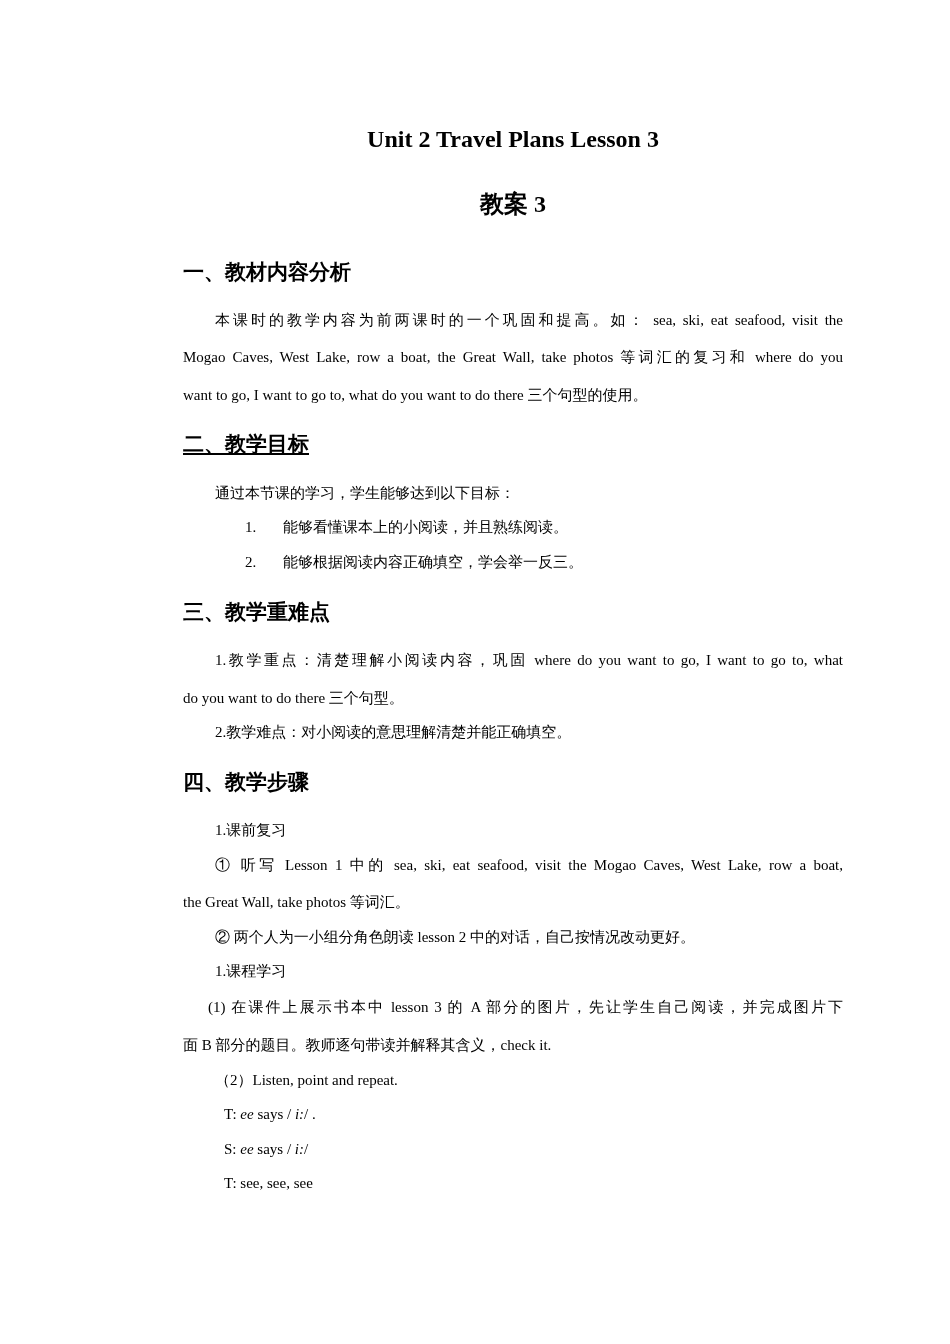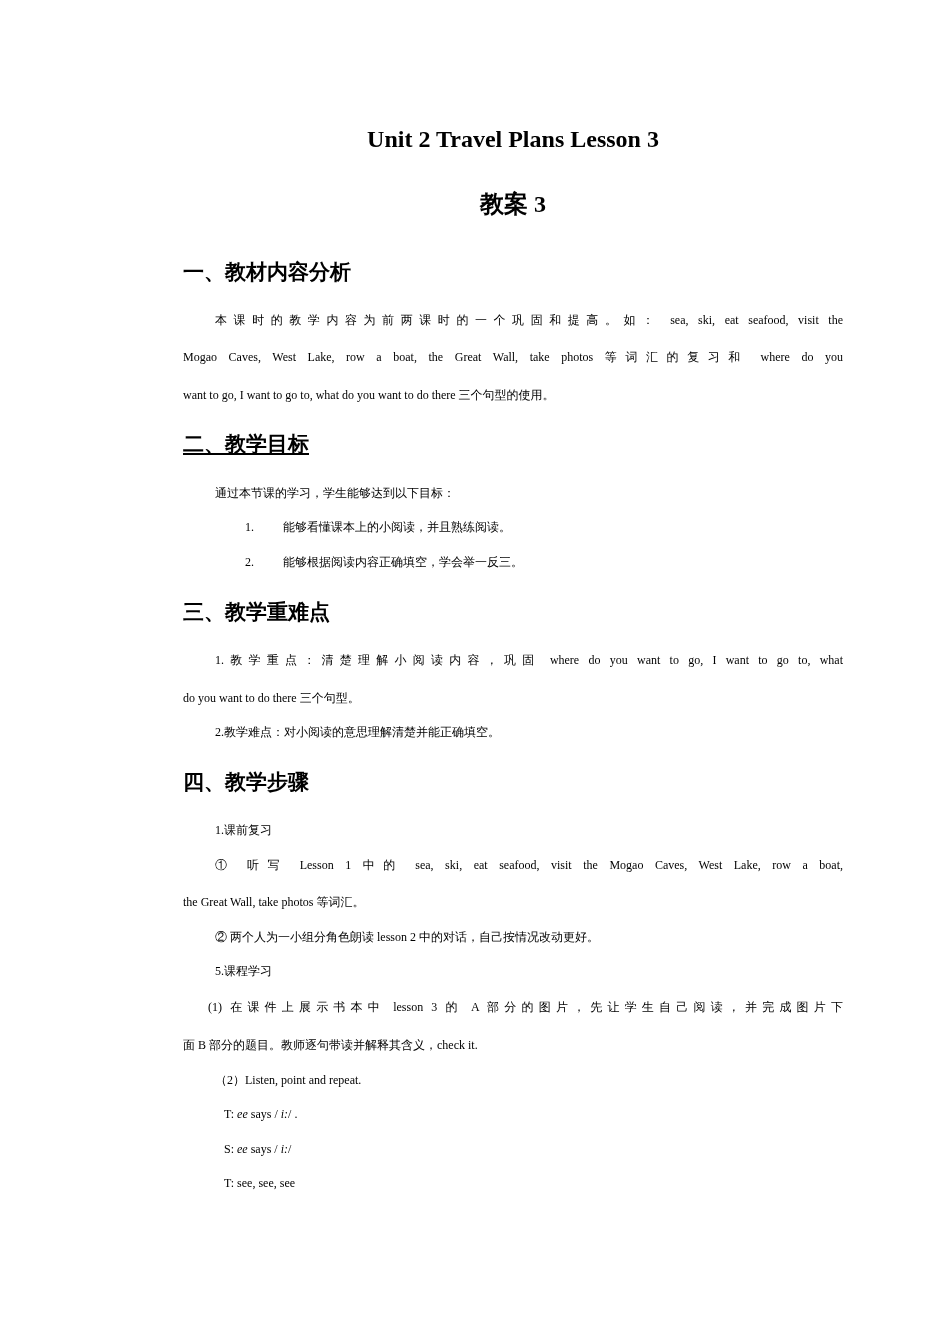--- a/index.html
+++ b/index.html
@@ -10,21 +10,21 @@
     }
     .abs { position: absolute; white-space: nowrap; margin-left: 38px; }
     .title {
       left: 0; width: 950px; text-align: center;
       font-weight: bold; font-size: 24px;
     }
     .heading {
       left: 145px; font-weight: bold; font-size: 21px;
       font-family: "DejaVu Sans", "Liberation Sans", sans-serif;
     }
-    .body-text { font-size: 12px; line-height: 20px; }
+    .body-text { font-size: 15px; line-height: 20px; }
     .justify {
       left: 145px; width: 660px; white-space: normal;
       text-align: justify; text-align-last: justify;
     }
     .indent { left: 177px; }
     .list-num { left: 207px; }
     .list-text { left: 245px; }
     em { font-style: italic; }
   </style>
 </head>
@@ -50,21 +50,21 @@
   <div class="abs heading" style="top:598px;">三、教学重难点</div>
   <div class="abs body-text justify" style="top:650px; left:177px; width:628px;">1.教学重点：清楚理解小阅读内容，巩固 where do you want to go, I want to go to, what</div>
   <div class="abs body-text" style="top:688px; left:145px;text-align:center;">do you want to do there 三个句型。</div>
   <div class="abs body-text indent" style="top:722px;">2.教学难点：对小阅读的意思理解清楚并能正确填空。</div>
 
   <div class="abs heading" style="top:768px;">四、教学步骤</div>
   <div class="abs body-text indent" style="top:820px;">1.课前复习</div>
   <div class="abs body-text justify" style="top:855px; left:177px; width:628px;">①  听写 Lesson 1 中的 sea, ski, eat seafood, visit the Mogao Caves, West Lake, row a boat,</div>
   <div class="abs body-text" style="top:892px; left:145px;">the Great Wall, take photos 等词汇。</div>
   <div class="abs body-text indent" style="top:927px;text-align:right;">②  两个人为一小组分角色朗读  lesson 2 中的对话，自己按情况改动更好。</div>
-  <div class="abs body-text indent" style="top:961px;">5.课程学习</div>
+  <div class="abs body-text indent" style="top:961px;">1.课程学习</div>
   <div class="abs body-text justify" style="top:997px; left:170px; width:635px;">(1) 在课件上展示书本中 lesson 3 的 A 部分的图片，先让学生自己阅读，并完成图片下</div>
   <div class="abs body-text" style="top:1035px; left:145px;">面 B 部分的题目。教师逐句带读并解释其含义，check it.</div>
   <div class="abs body-text indent" style="top:1070px;">（2）Listen, point and repeat.</div>
 
   <div class="abs body-text" style="top:1104px; left:186px;">
     <span>T:</span>
     <em>ee</em><span style="white-space:pre;"> says / </span><em>i:</em><span>/ .</span>
   </div>
   <div class="abs body-text" style="top:1139px; left:186px;">
     <span>S:</span>

